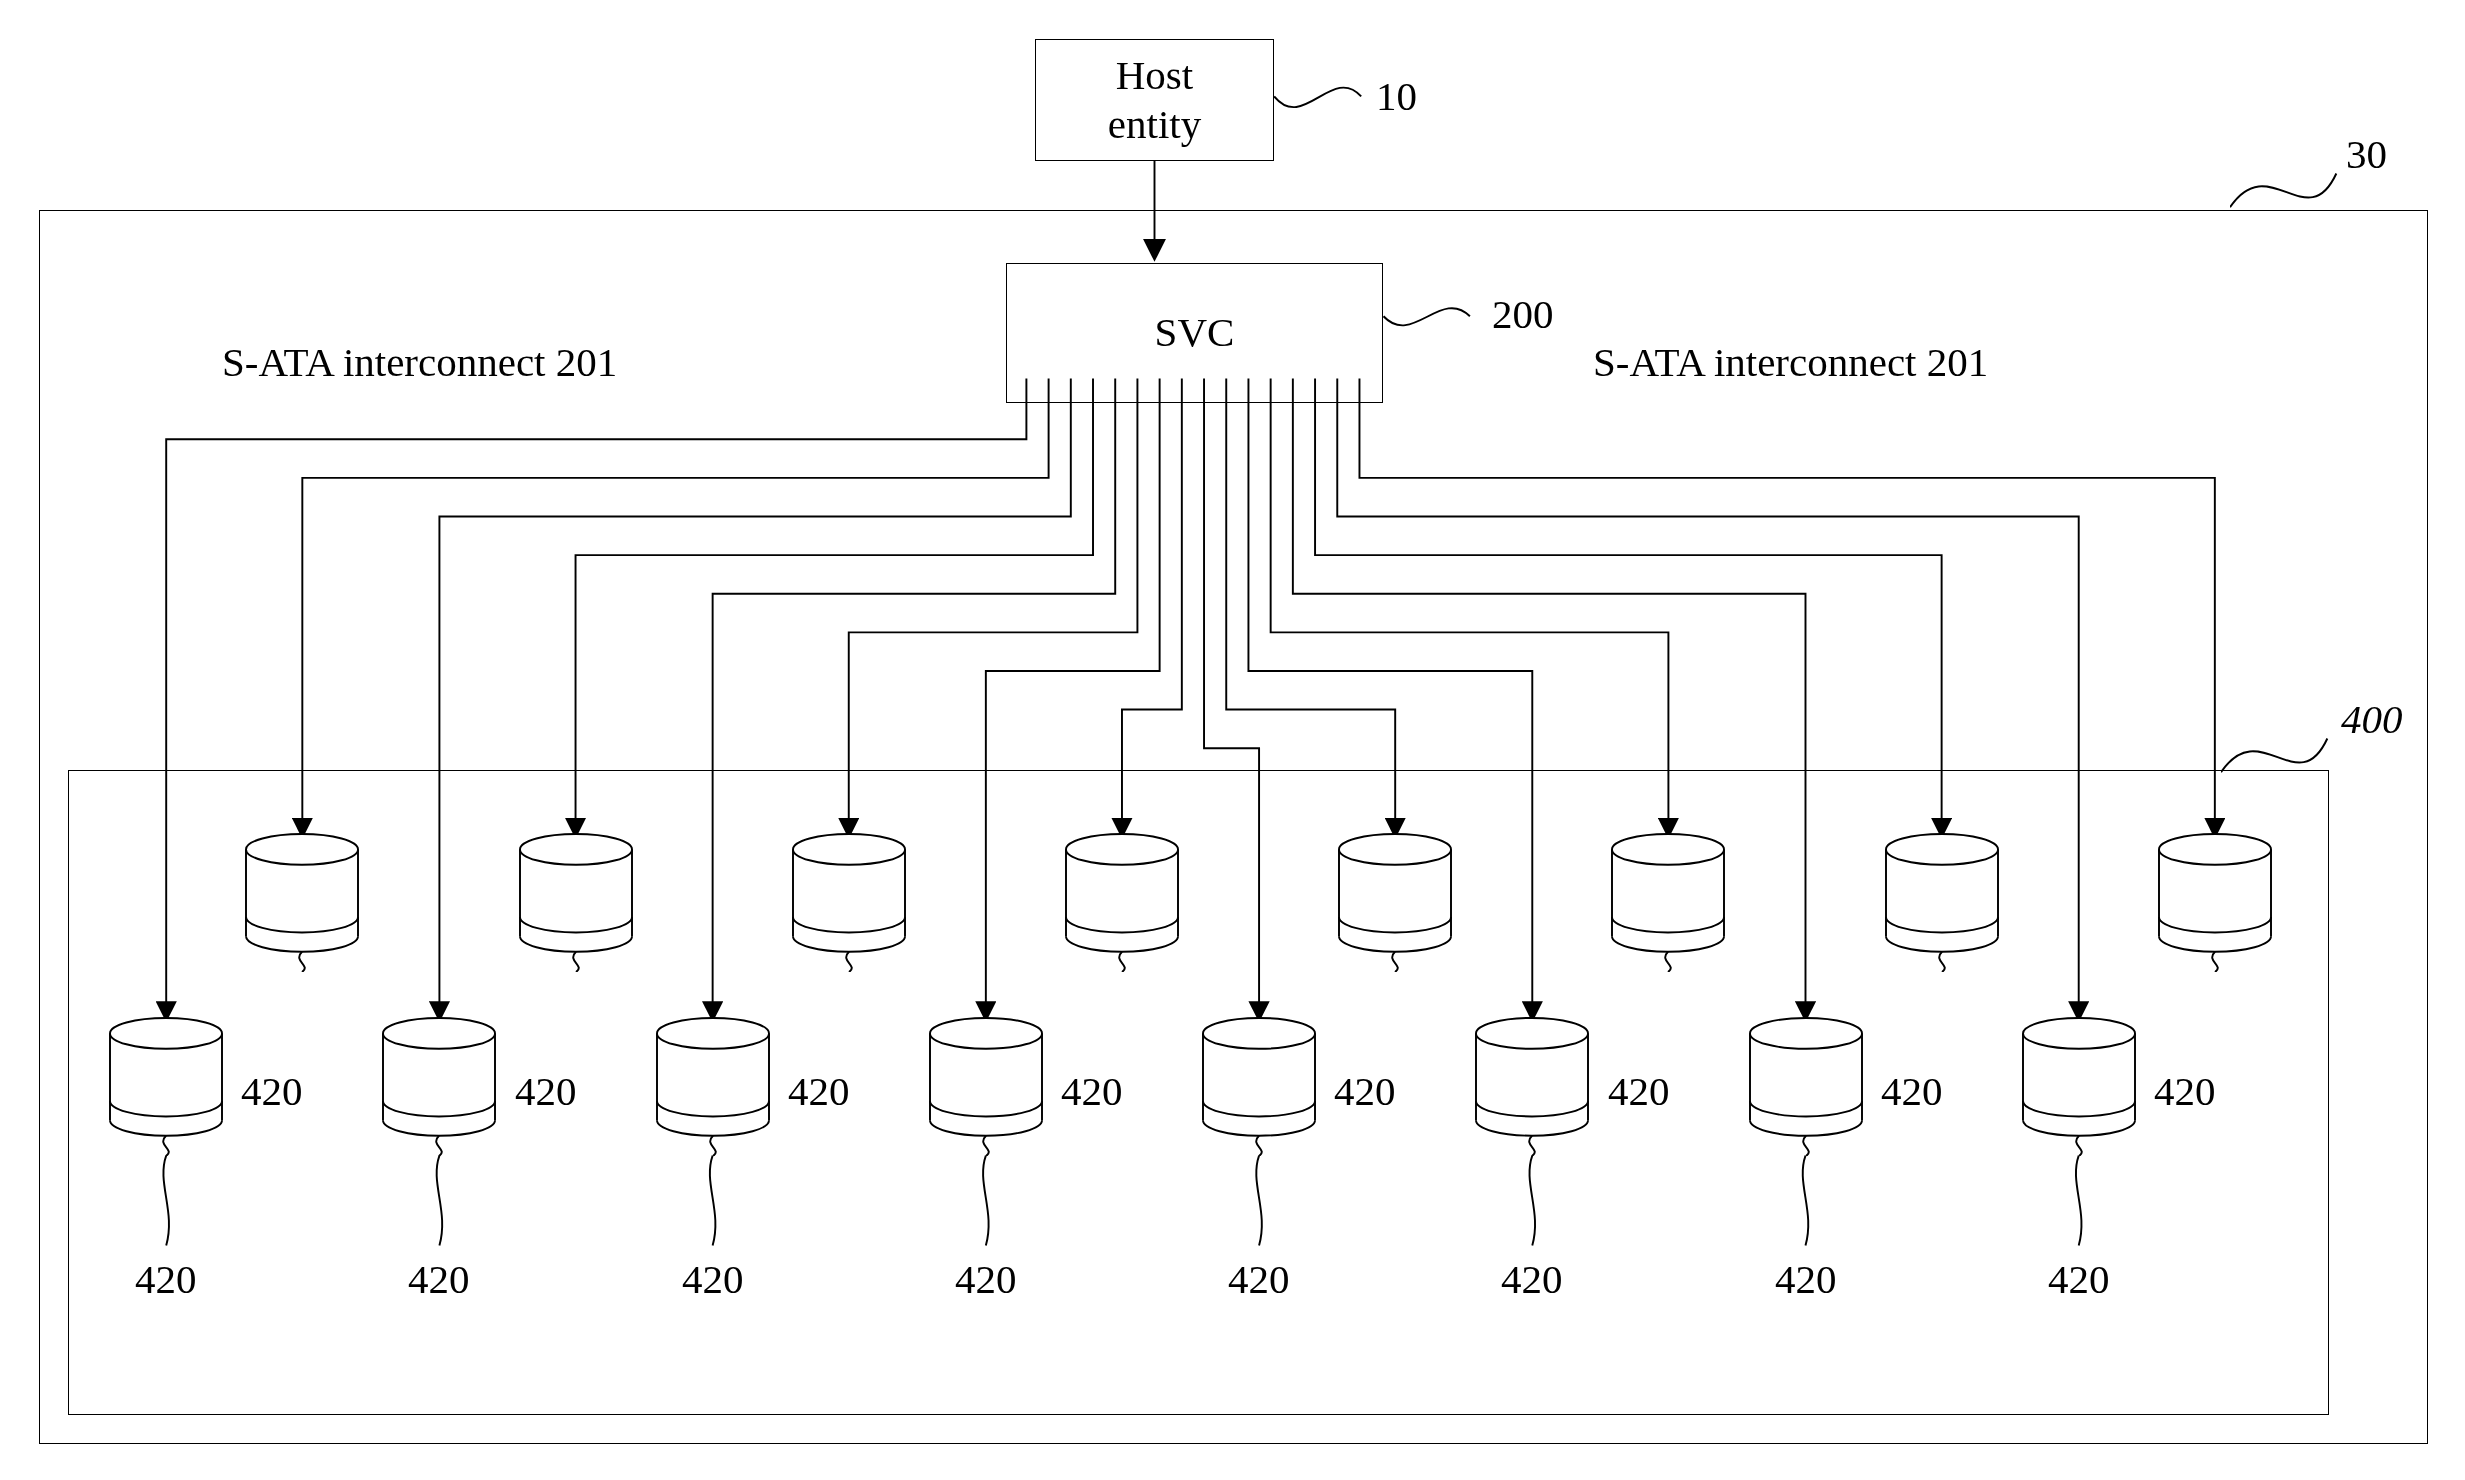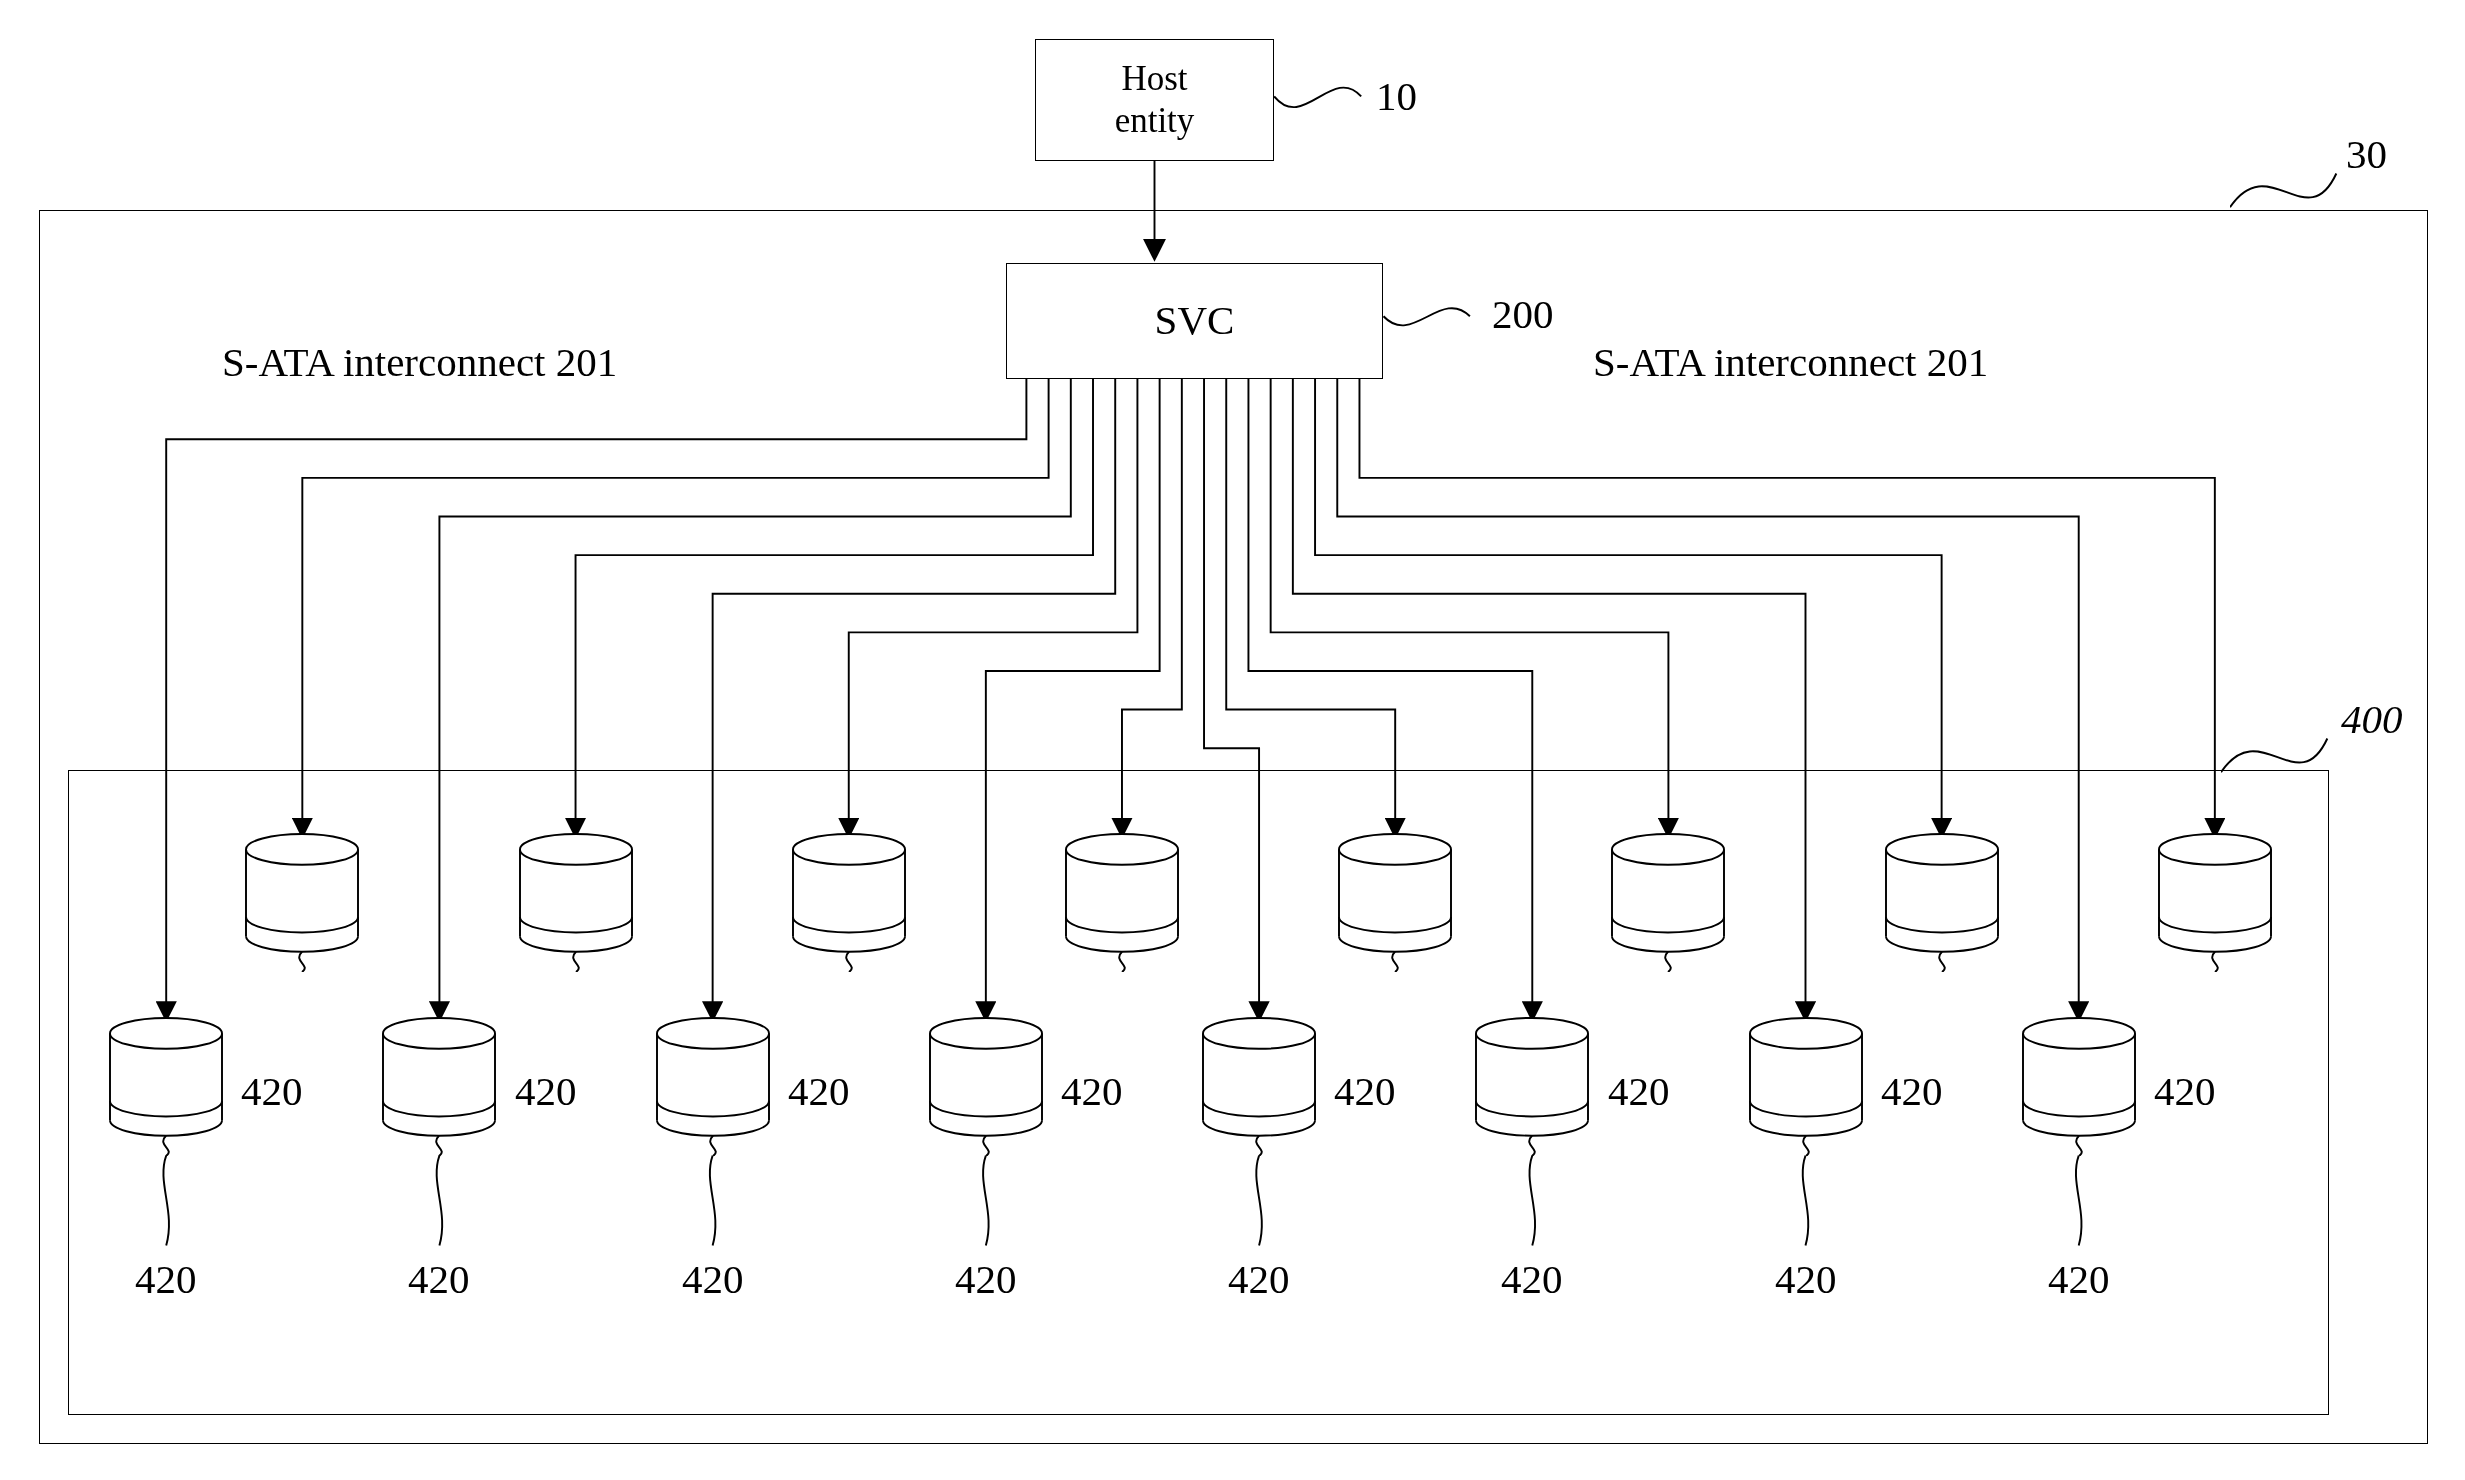--- a/index.html
+++ b/index.html
@@ -44,25 +44,25 @@
 </head>
 <body>
 
 <div class="stage">
 
   <div class="box" style="left:39px; top:210px; width:2389px; height:1234px;"></div>
 
   <div class="box" style="left:68px; top:770px; width:2261px; height:645px;"></div>
 
   <div class="box" style="left:1035px; top:39px; width:239px; height:122px;">
-    <span style="font-size:35px; white-space:pre;">Host
+    <span style="font-size:41px; white-space:pre;">Host
 entity</span>
   </div>
 
-  <div class="box" style="left:1006px; top:263px; width:377px; height:116px;">
+  <div class="box" style="left:1006px; top:263px; width:377px; height:140px;">
     <span style="font-size:41px;">SVC</span>
   </div>
 
   <div class="label" style="left:174px; top:338px;">S-ATA interconnect 201</div>
   <div class="label" style="left:1545px; top:338px;">S-ATA interconnect 201</div>
 
   <svg style="position:absolute; left:1274px; top:79px;" width="97" height="58" viewBox="0 0 100 60">
     <path d="M0 18 C 30 55, 60 -15, 90 18" stroke="#000" stroke-width="2" fill="none"></path>
   </svg>
   <div class="ref-num" style="left:1376px; top:72px;">10</div>

